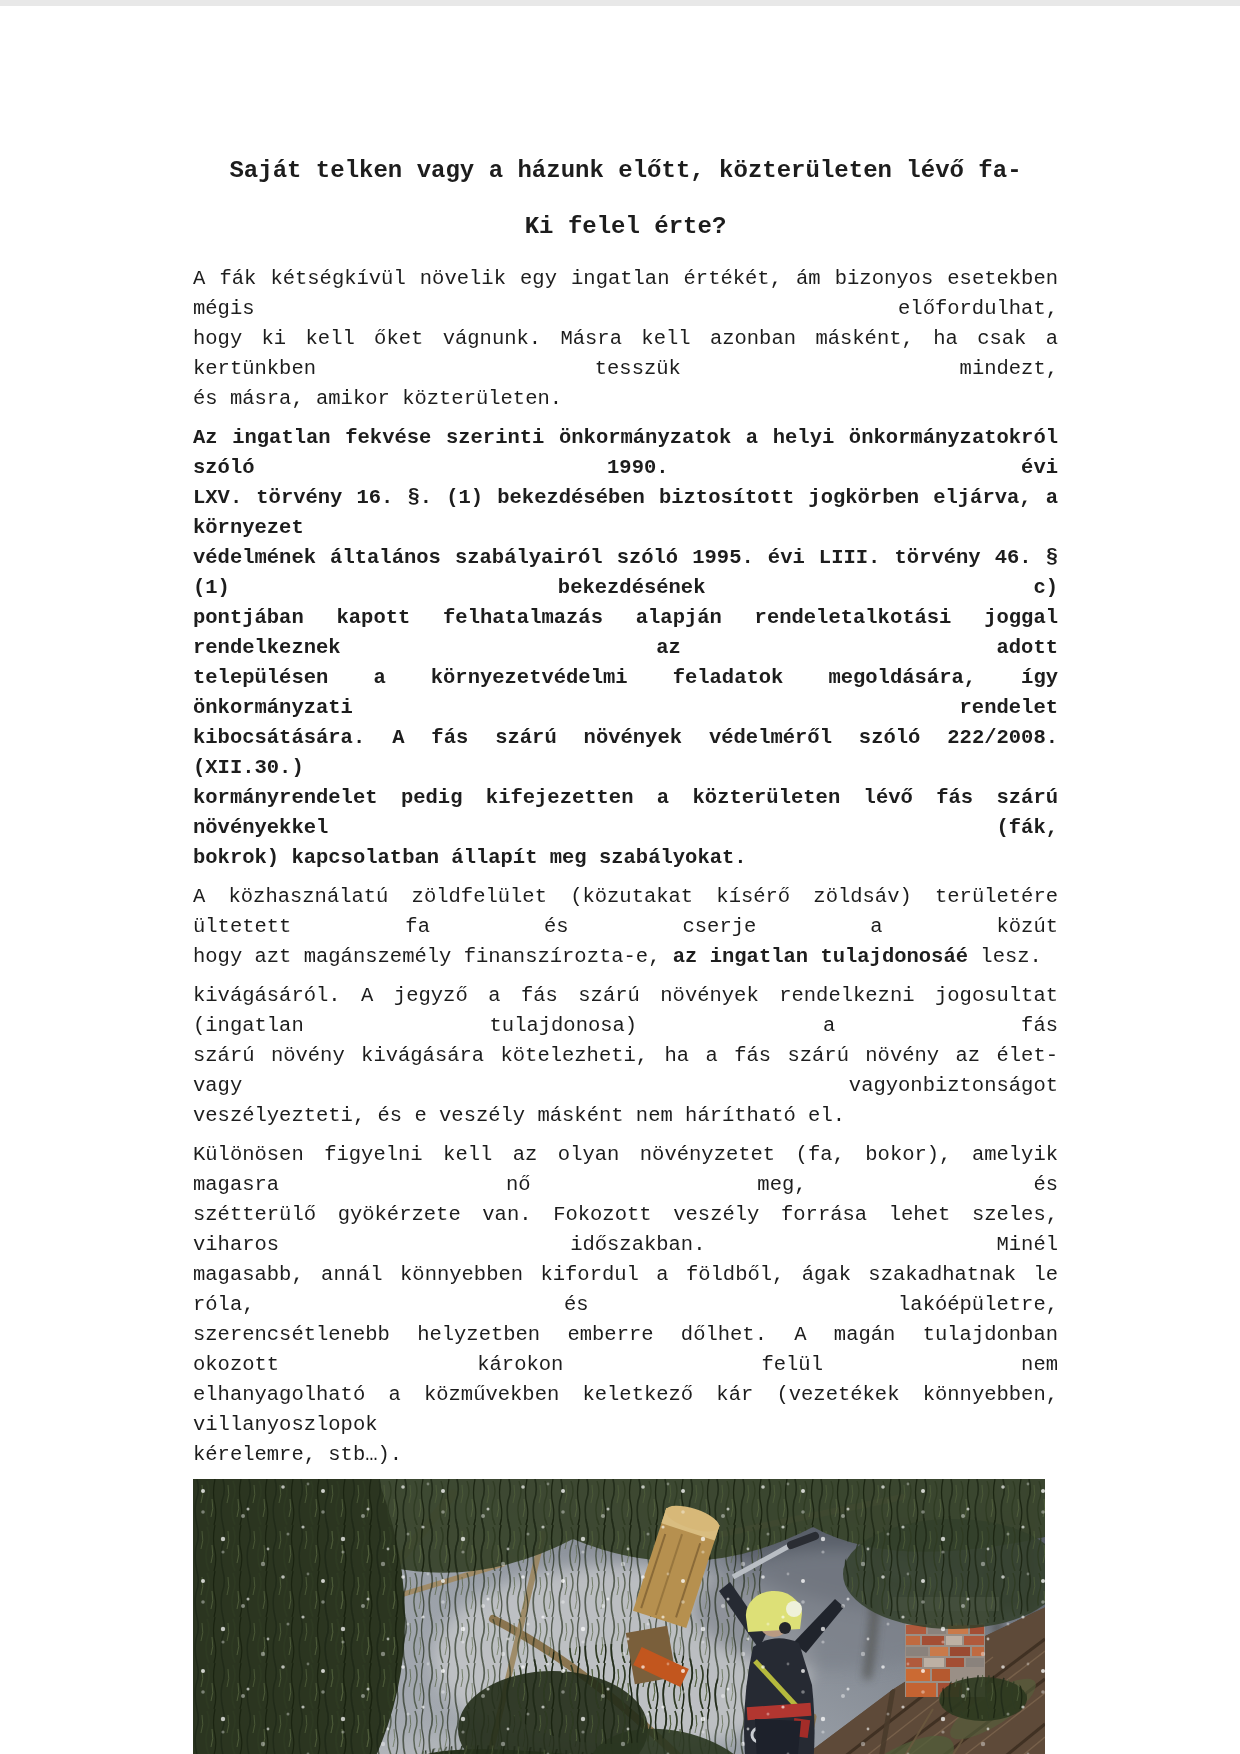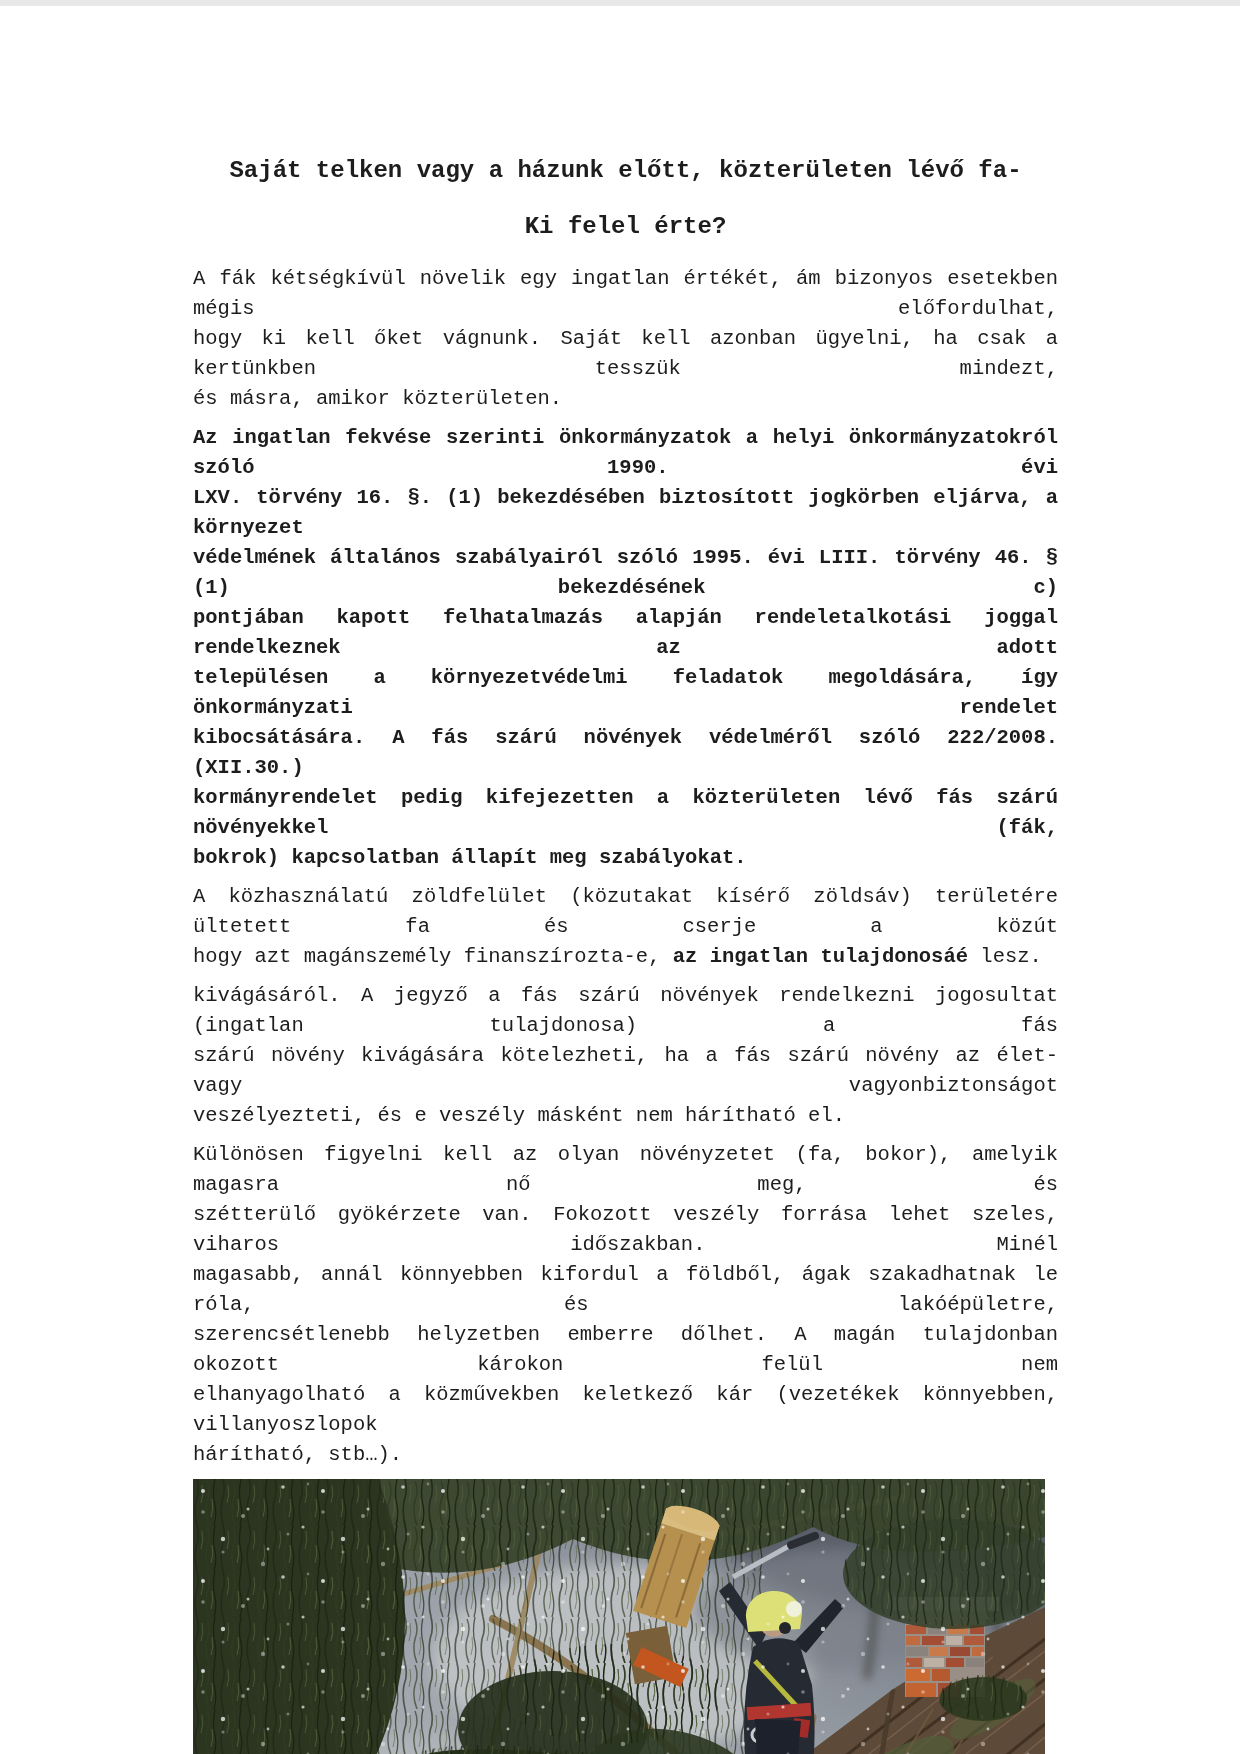--- a/index.html
+++ b/index.html
@@ -60,21 +60,21 @@
 
 <div class="page">
   <div class="content">
 
     <div class="title">Saját telken vagy a házunk előtt, közterületen lévő fa-</div>
     <div class="title second">Ki felel érte?</div>
 
     <div id="paragraphs">
         <div class="para">
           <span class="pline"><span>A fák kétségkívül növelik egy ingatlan értékét, ám bizonyos esetekben mégis előfordulhat,</span></span>
-          <span class="pline"><span>hogy ki kell őket vágnunk. Saját kell azonban ügyelni, ha csak a kertünkben tesszük mindezt,</span></span>
+          <span class="pline"><span>hogy ki kell őket vágnunk. Másra kell azonban másként, ha csak a kertünkben tesszük mindezt,</span></span>
           <span class="pline last"><span>és másra, amikor közterületen.</span></span>
         </div>
         <div class="para bold">
           <span class="pline"><span>Az ingatlan fekvése szerinti önkormányzatok a helyi önkormányzatokról szóló 1990. évi</span></span>
           <span class="pline"><span>LXV. törvény 16. §. (1) bekezdésében biztosított jogkörben eljárva, a környezet</span></span>
           <span class="pline"><span>védelmének általános szabályairól szóló 1995. évi LIII. törvény 46. § (1) bekezdésének c)</span></span>
           <span class="pline"><span>pontjában kapott felhatalmazás alapján rendeletalkotási joggal rendelkeznek az adott</span></span>
           <span class="pline"><span>településen a környezetvédelmi feladatok megoldására, így önkormányzati rendelet</span></span>
           <span class="pline"><span>kibocsátására. A fás szárú növények védelméről szóló 222/2008. (XII.30.)</span></span>
           <span class="pline"><span>kormányrendelet pedig kifejezetten a közterületen lévő fás szárú növényekkel (fák,</span></span>
@@ -88,21 +88,21 @@
           <span class="pline"><span>kivágásáról. A jegyző a fás szárú növények rendelkezni jogosultat (ingatlan tulajdonosa) a fás</span></span>
           <span class="pline"><span>szárú növény kivágására kötelezheti, ha a fás szárú növény az élet- vagy vagyonbiztonságot</span></span>
           <span class="pline last"><span>veszélyezteti, és e veszély másként nem hárítható el.</span></span>
         </div>
         <div class="para">
           <span class="pline"><span>Különösen figyelni kell az olyan növényzetet (fa, bokor), amelyik magasra nő meg, és</span></span>
           <span class="pline"><span>szétterülő gyökérzete van. Fokozott veszély forrása lehet szeles, viharos időszakban. Minél</span></span>
           <span class="pline"><span>magasabb, annál könnyebben kifordul a földből, ágak szakadhatnak le róla, és lakóépületre,</span></span>
           <span class="pline"><span>szerencsétlenebb helyzetben emberre dőlhet. A magán tulajdonban okozott károkon felül nem</span></span>
           <span class="pline"><span>elhanyagolható a közművekben keletkező kár (vezetékek könnyebben, villanyoszlopok</span></span>
-          <span class="pline last"><span>hárítható, stb…).</span></span>
+          <span class="pline last"><span>kérelemre, stb…).</span></span>
         </div>
       </div>
 
     <figure class="photo">
       <svg width="852" height="473" viewBox="0 0 852 473" xmlns="http://www.w3.org/2000/svg">
         <defs>
           <linearGradient id="skyg" x1="0" y1="1" x2="1" y2="0">
             <stop offset="0" stop-color="#b9bcc1"></stop>
             <stop offset="0.55" stop-color="#9aa0a8"></stop>
             <stop offset="1" stop-color="#5f6570"></stop>

